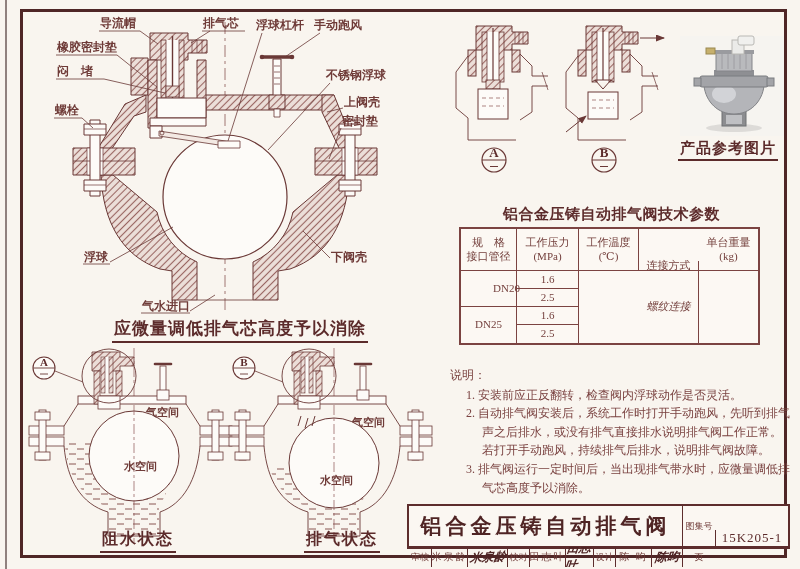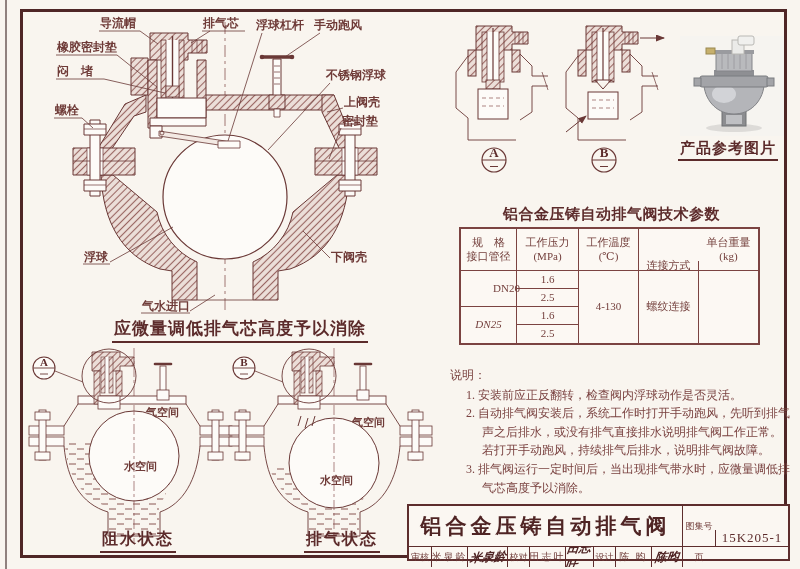--- a/index.html
+++ b/index.html
@@ -17,21 +17,21 @@
           grid-template-columns:56px 62px 60px 60px 59px;
           grid-template-rows:42px 18px 18px 18px 18px;
           border:2px solid #7b4341;background:#fcf8f3;box-sizing:content-box;}
   .ptable .c{border-right:1px solid #7b4341;border-bottom:1px solid #7b4341;
              display:flex;flex-direction:column;align-items:center;justify-content:center;
              font-size:11px;color:#74403d;line-height:1.2;text-align:center;}
   .ptable .nr{border-right:none;} .ptable .nb{border-bottom:none;}
   .notes{position:absolute;left:450px;top:366px;width:340px;font-size:12px;line-height:1.55;color:#7a4240;}
   .notes .nlabel{margin-bottom:1px;}
   .notes .item{margin-left:16px;padding-left:16px;text-indent:-16px;}
-  .tblock{position:absolute;left:407px;top:504px;width:383px;height:57px;border:2.5px solid #5d2d2d;
+  .tblock{position:absolute;left:407px;top:504px;width:383px;height:45px;border:2.5px solid #5d2d2d;
           background:#fbf7f2;box-sizing:border-box;display:flex;flex-direction:column;}
   .tb-r1{flex:1;display:flex;border-bottom:1px solid #5d2d2d;}
   .tb-r2{height:20px;display:flex;}
   .tb-c{display:flex;align-items:center;justify-content:center;border-left:1px solid #5d2d2d;box-sizing:border-box;overflow:hidden;white-space:nowrap;}
   .tb-c:first-child{border-left:none;}
   .tb-title{width:273px;font-size:21px;font-weight:bold;letter-spacing:4px;color:#4f2424;}
   .tb-sm{font-size:9px;color:#6f3b38;}
   .tb-no{font-size:13px;color:#5c2b2b;letter-spacing:1px;margin-top:24px;}
   .tb-name{font-size:10px;color:#6f3b38;letter-spacing:2px;}
   .tb-sig{font-size:12px;font-weight:bold;font-style:italic;color:#4f2424;transform:skewX(-10deg) rotate(-3deg);}
@@ -334,25 +334,24 @@
     <div class="c" style="grid-area:1/4;margin-top:32px;">
       <span>连接方式</span>
     </div>
     <div class="c nr" style="grid-area:1/5;">
       <span>单台重量</span>
       <span>(kg)</span>
     </div>
     <div class="c" style="grid-area:2/1/4/2;padding-left:36px;">DN20</div>
     <div class="c" style="grid-area:2/2;">1.6</div>
     <div class="c" style="grid-area:3/2;">2.5</div>
-    <div class="c nb" style="grid-area:4/1/6/2;font-style:italic;">DN25</div>
+    <div class="c nb" style="grid-area:4/1/6/2;">DN25</div>
     <div class="c" style="grid-area:4/2;">1.6</div>
     <div class="c nb" style="grid-area:5/2;">2.5</div>
-    <div class="c nb" style="grid-area:2/3/6/4;">4-130</div>
-    <div class="c nb" style="grid-area:2/4/6/5;">螺纹连接</div>
+    <div class="c nb" style="grid-area:2/4/6/5;font-style:italic;">螺纹连接</div>
   </div>
 
   <div class="notes">
     <div class="nlabel">说明：</div>
     <div class="item"><span>1.</span> <span>安装前应正反翻转，检查阀内浮球动作是否灵活。</span></div>
     <div class="item"><span>2.</span> <span>自动排气阀安装后，系统工作时打开手动跑风，先听到排气声之后排水，或没有排气直接排水说明排气阀工作正常。若打开手动跑风，持续排气后排水，说明排气阀故障。</span></div>
     <div class="item"><span>3.</span> <span>排气阀运行一定时间后，当出现排气带水时，应微量调低排气芯高度予以消除。</span></div>
   </div>
 
   <div class="tblock">

